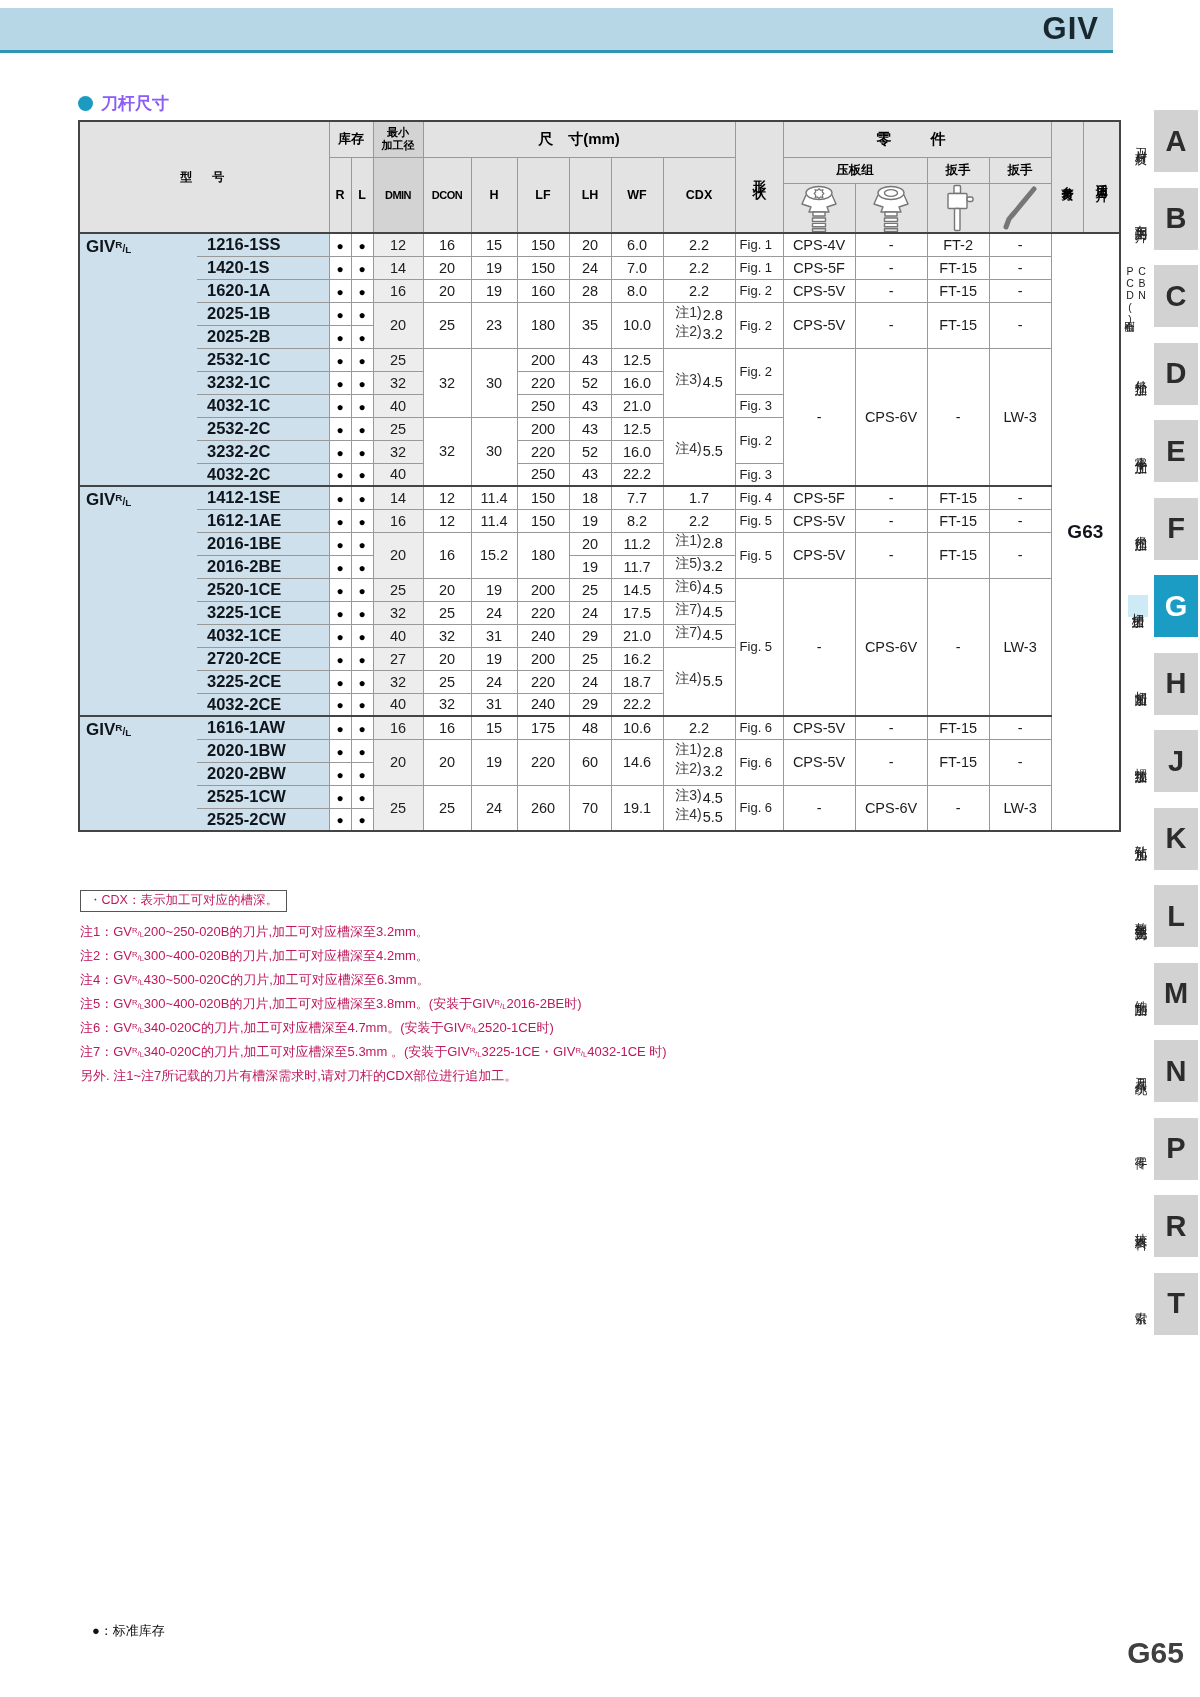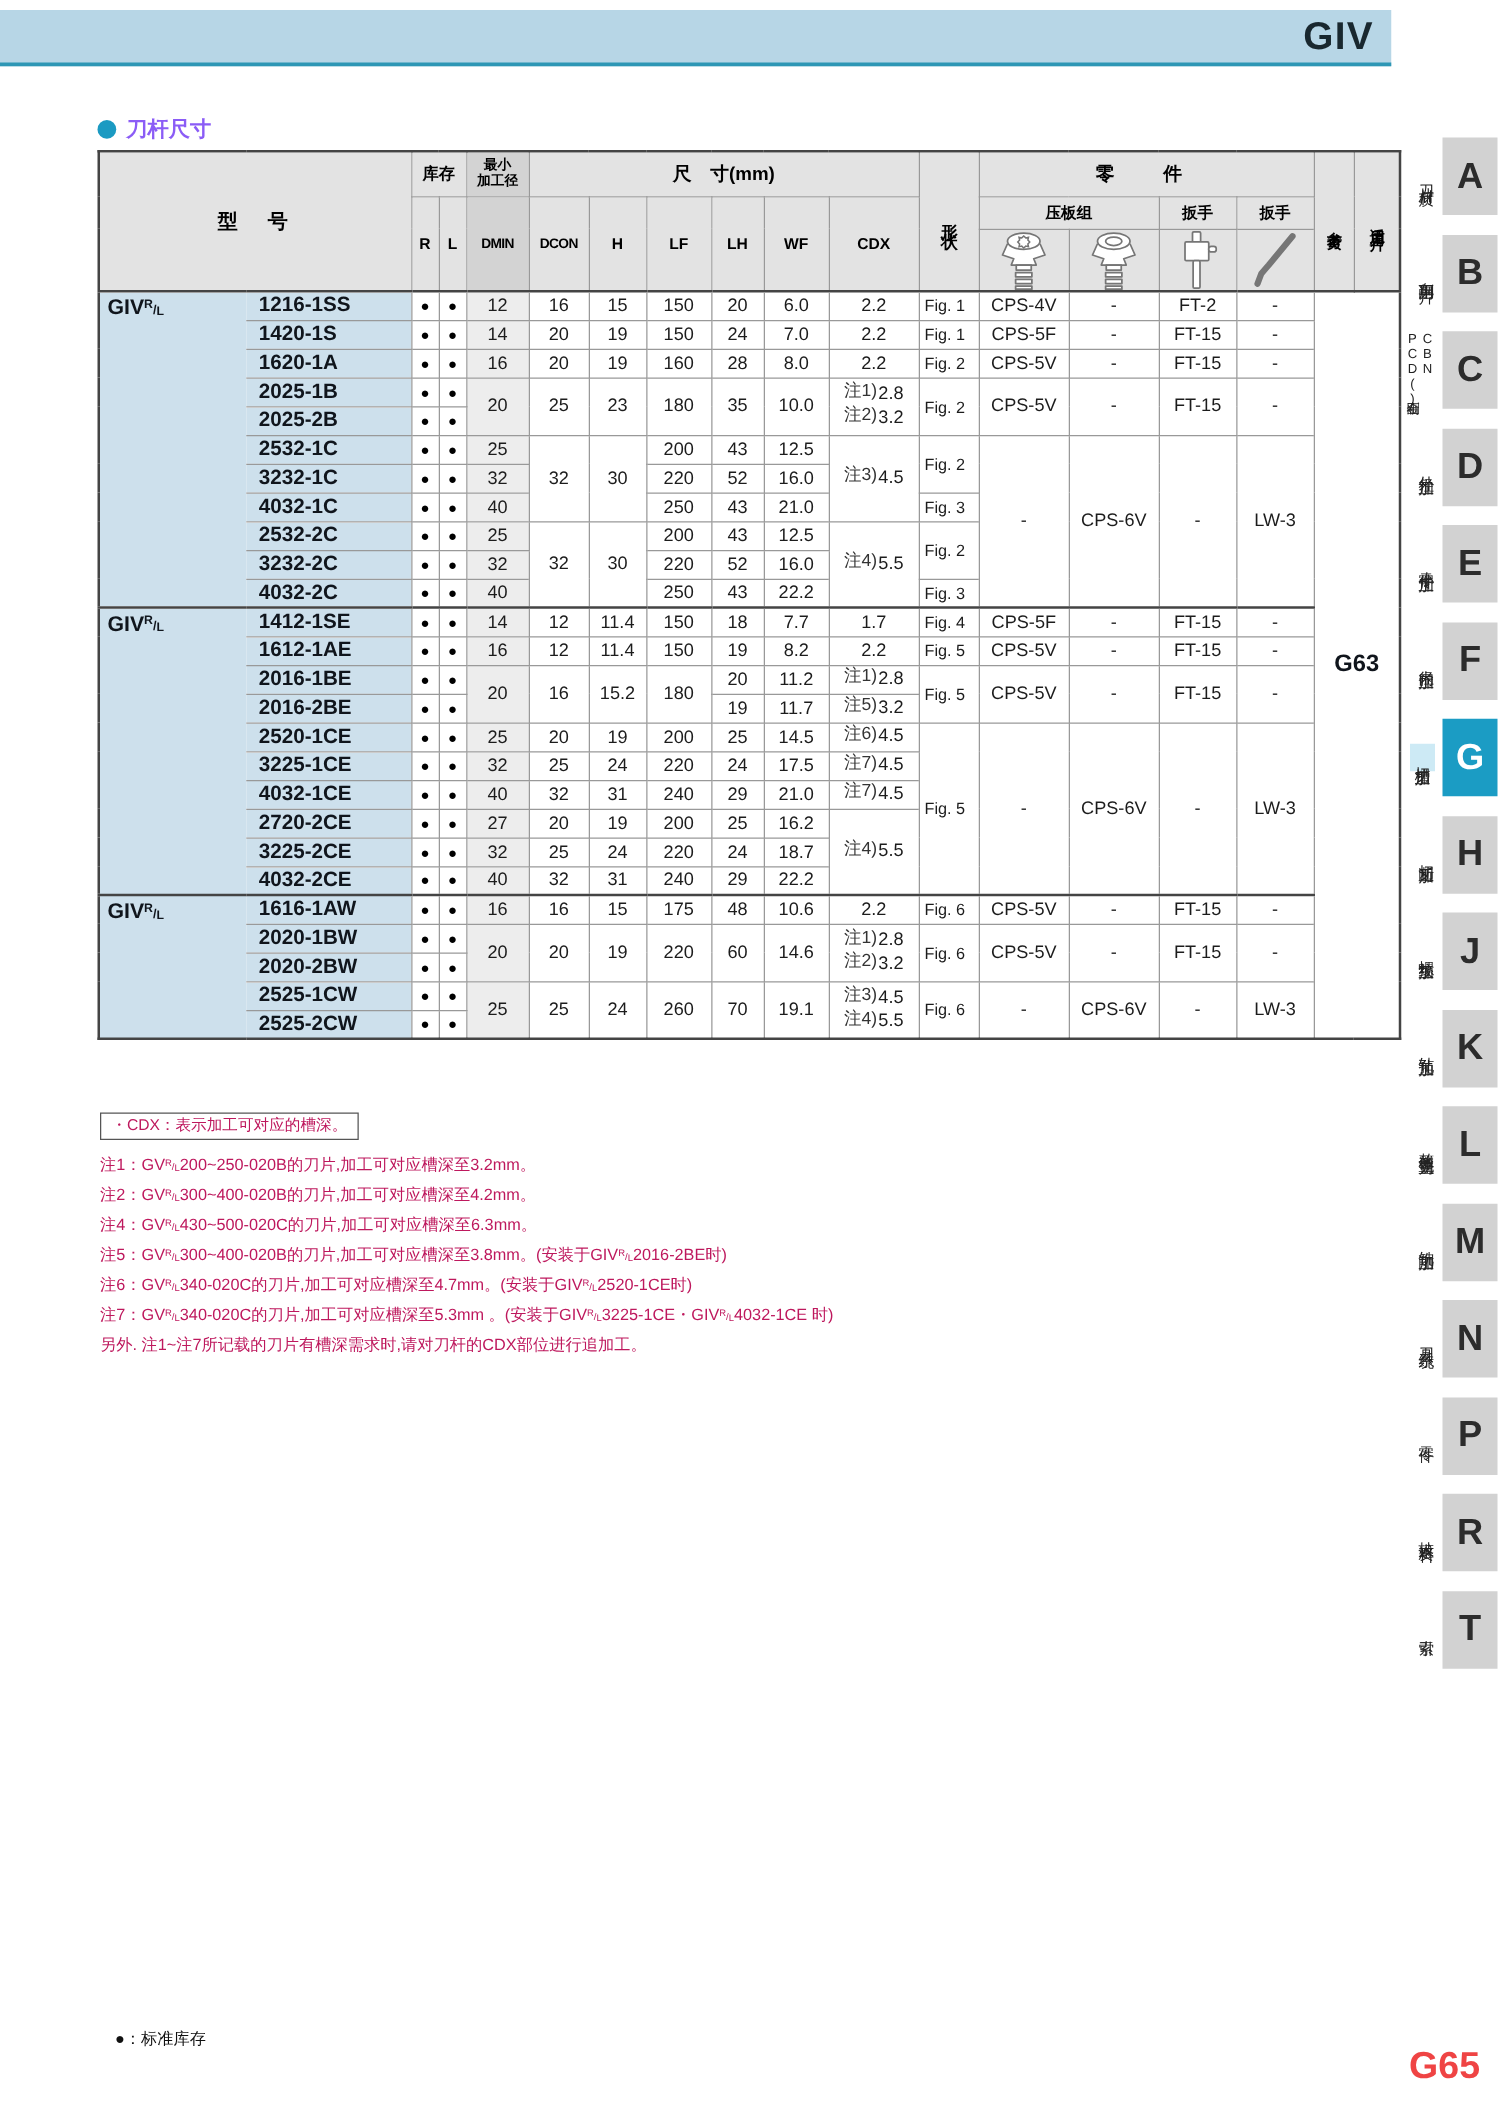--- a/index.html
+++ b/index.html
@@ -23,21 +23,21 @@
   table{border-collapse:collapse;table-layout:fixed;width:1041px;border:2px solid #444;}
   th,td{border:1px solid #999;padding:0;text-align:center;vertical-align:middle;overflow:hidden;}
   thead th{background:#e3e3e3;font-weight:bold;color:#000000;}
   thead th.dark{background:#d3d3d3;}
   tr.h1{height:36px;} tr.h2{height:26px;} tr.h3{height:50px;}
   tbody tr{height:23px;}
   tbody td{font-size:14.5px;}
   tbody tr:first-child td{border-top:2px solid #444;}
   tr.grp td{border-top:2px solid #444;}
 
-  .th-model{font-size:16px;letter-spacing:4px;}
+  .th-model{font-size:12px;letter-spacing:4px;}
   .th-stock{font-size:13px;}
   .th-mindia{font-size:11px;line-height:1.2;white-space:pre-line;}
   .th-dims{font-size:15px;}
   .th-parts{font-size:15px;letter-spacing:12px;}
   tr.h2 th{font-size:12.5px;}
   tr.h2 th.cond{font-size:11px;letter-spacing:-0.5px;}
   .vtext{writing-mode:vertical-rl;text-orientation:upright;font-size:12px;letter-spacing:2px;font-weight:bold;display:inline-block;}
   .th-shape .vtext{font-size:13.5px;letter-spacing:7px;}
 
   td.c-pf,td.c-md{background:#cde0ec;}
@@ -72,21 +72,21 @@
             letter-spacing:1.5px;line-height:1.15;}
   .sb-label div{display:inline-block;}
   .sb-label.small{font-size:10.5px;letter-spacing:0;}
   .sb-box{width:44px;height:62px;background:#d2d2d2;color:#2c2c2c;font-size:29px;font-weight:bold;
           display:flex;align-items:center;justify-content:center;flex:0 0 44px;}
   .sb-item.active .sb-box{background:#1b9cc4;color:#fff;}
   .sb-item.active .sb-label{background:#cdeaf5;padding:8px 3px;}
 
   
   .legend{position:absolute;left:92px;top:1622px;font-size:13px;color:#111;}
-  .pageno{position:absolute;right:16px;top:1636px;font-size:30px;font-weight:bold;color:#ef4444;}
+  .pageno{position:absolute;right:16px;top:1636px;font-size:30px;font-weight:bold;color:#404040;}
 </style>
 </head>
 <body>
 
 <div class="page">
 
   <div class="topbar">
     <span class="title">GIV</span>
   </div>
 

